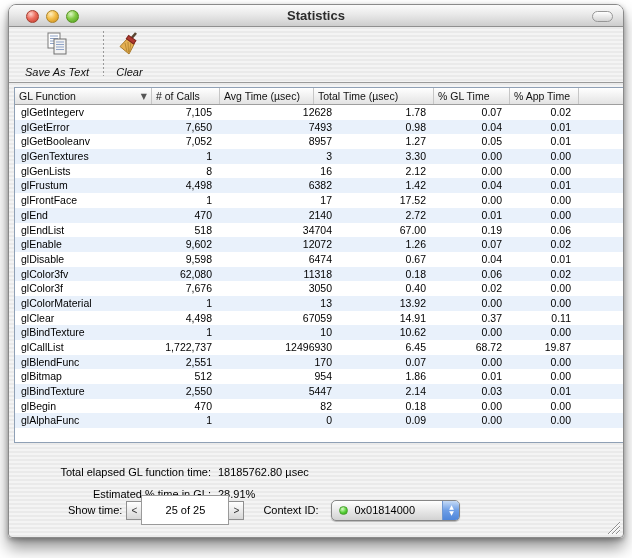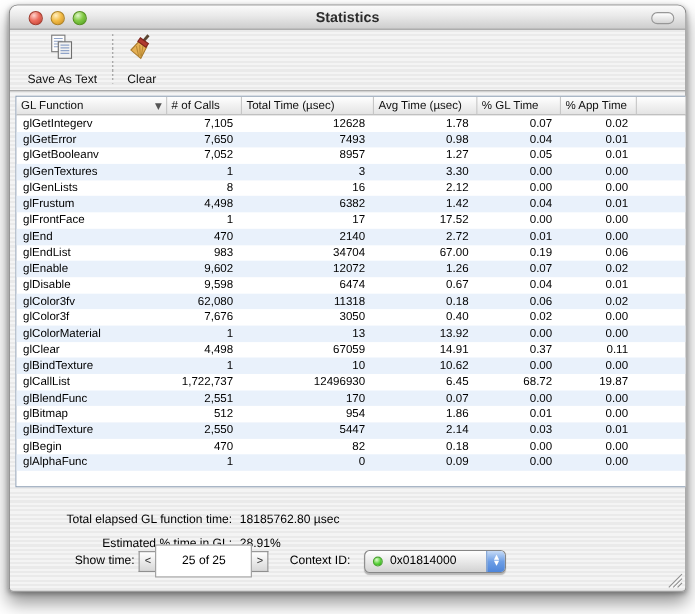--- a/index.html
+++ b/index.html
@@ -20,21 +20,21 @@
   .light.red   { background:radial-gradient(circle at 35% 28%, #ffd3cc, #ec6d5e 45%, #bf3b2c); border:1px solid #a33c2f; }
   .light.yellow{ background:radial-gradient(circle at 35% 28%, #ffefc2, #f3bd48 45%, #c98a1c); border:1px solid #ad8326; }
   .light.green { background:radial-gradient(circle at 35% 28%, #e0f6c8, #83ca45 45%, #4a9c1f); border:1px solid #55901f; }
   .title { width:100%; text-align:center; font-size:13px; font-weight:bold; color:#2c2c2c; }
   .pill { position:absolute; right:10px; top:6px; width:21px; height:11px; border-radius:6px;
     border:1px solid #979797; background:linear-gradient(#ffffff,#d4d4d4); }
 
   
   .toolbar { position:absolute; left:0; top:22px; right:0; height:56px;
     border-bottom:1px solid #9a9a9a; display:flex; align-items:flex-end; padding:0 0 4px 16px; }
-  .tb-item { display:flex; flex-direction:column; align-items:center; gap:4px; cursor:default; }
+  .tb-item { display:flex; flex-direction:column; align-items:center; gap:4px; cursor:default;font-style:italic; }
   .tb-item .tb-label { font-size:11px; color:#111; white-space:nowrap; }
   .tb-sep { width:1px; align-self:stretch; margin:4px 12px 2px 14px;
     background-image:repeating-linear-gradient(180deg,#9a9a9a 0 2px,transparent 2px 4px); }
 
   
   .tablewrap { position:absolute; left:5px; top:82px; width:632px; height:356px;
     border:1px solid #8fa0b5; background:#fff; overflow:hidden;text-decoration:underline; }
   .thead { position:absolute; left:0; top:0; right:0; height:17px; display:flex;
     background:linear-gradient(#ffffff,#e3e3e3); border-bottom:1px solid #9e9e9e; }
   .hcell { display:flex; align-items:center; padding:0 4px; font-size:10.5px; color:#111;
@@ -151,25 +151,25 @@
 
   <div class="tablewrap">
     <div class="thead">
         <div class="hcell c0">
           <span>GL Function</span>
           <span class="sort">▼</span>
         </div>
         <div class="hcell c1">
           <span># of Calls</span>
         </div>
+        <div class="hcell c3">
+          <span>Avg Time (µsec)</span>
+        </div>
         <div class="hcell c2">
           <span>Total Time (µsec)</span>
-        </div>
-        <div class="hcell c3">
-          <span>Avg Time (µsec)</span>
         </div>
         <div class="hcell c4">
           <span>% GL Time</span>
         </div>
         <div class="hcell c5">
           <span>% App Time</span>
         </div>
         <div class="hcell cpad"></div>
       </div>
     <div class="tbody">
@@ -232,21 +232,21 @@
         <div class="trow stripe">
           <div class="tcell c0">glEnd</div>
           <div class="tcell c1">470</div>
           <div class="tcell c2">2140</div>
           <div class="tcell c3">2.72</div>
           <div class="tcell c4">0.01</div>
           <div class="tcell c5">0.00</div>
         </div>
         <div class="trow">
           <div class="tcell c0">glEndList</div>
-          <div class="tcell c1">983</div>
+          <div class="tcell c1">518</div>
           <div class="tcell c2">34704</div>
           <div class="tcell c3">67.00</div>
           <div class="tcell c4">0.19</div>
           <div class="tcell c5">0.06</div>
         </div>
         <div class="trow stripe">
           <div class="tcell c0">glEnable</div>
           <div class="tcell c1">9,602</div>
           <div class="tcell c2">12072</div>
           <div class="tcell c3">1.26</div>

